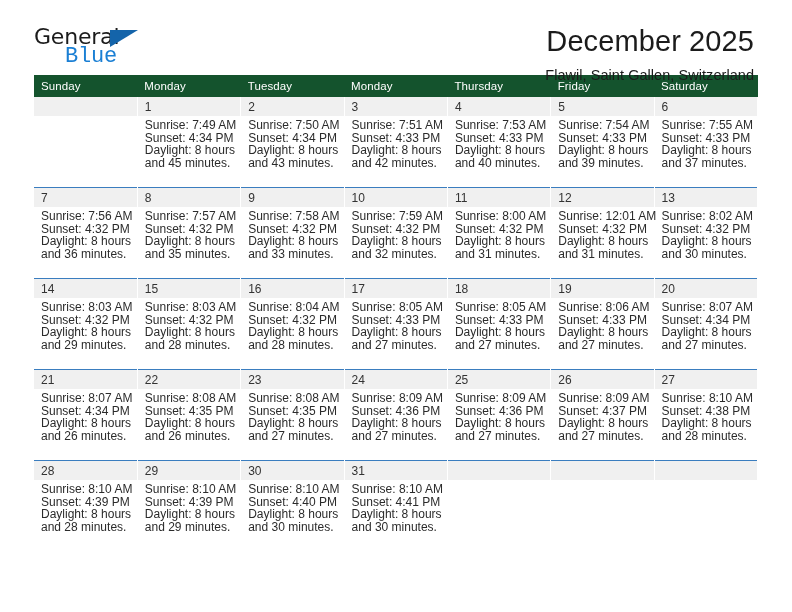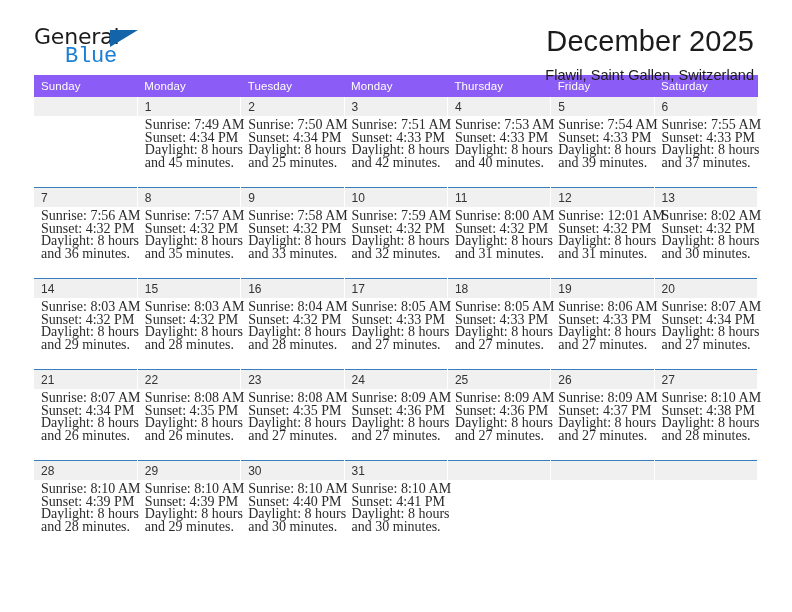--- a/index.html
+++ b/index.html
@@ -89,21 +89,21 @@
   }
 
   
   .calendar {
     margin-top: 3px;
     width: 724px;
     border-collapse: collapse;
     table-layout: fixed;
   }
   .calendar th {
-    background: #8b5cf6;
+    background: #14532d;
     color: #ffffff;
     font-size: 11.5px;
     font-weight: normal;
     text-align: left;
     padding: 5px 0 5px 7px;
     height: 20px;
     box-sizing: border-box;
     letter-spacing: 0.1px;
   }
   .calendar td {
@@ -130,24 +130,23 @@
     color: #333333;
     padding: 3px 0 3px 7px;
     height: 19px;
     box-sizing: border-box;
   }
   .cell.empty .daynum {
     background: #f0f0f0;
   }
   .details {
     padding: 3px 4px 0 7px;
-    font-size: 14px;
+    font-size: 12px;
     line-height: 12.6px;
     color: #2b2b2b;
-    font-family: Liberation Serif, serif;
   }
   .details div {
     white-space: nowrap;
   }
 </style>
 </head>
 <body>
 
 <div class="page">
 
@@ -197,21 +196,21 @@
               </div>
             </div>
           </td>
           <td>
             <div class="cell">
               <div class="daynum">2</div>
               <div class="details">
                 <div>Sunrise: 7:50 AM</div>
                 <div>Sunset: 4:34 PM</div>
                 <div>Daylight: 8 hours</div>
-                <div>and 25 minutes.</div>
+                <div>and 43 minutes.</div>
               </div>
             </div>
           </td>
           <td>
             <div class="cell">
               <div class="daynum">3</div>
               <div class="details">
                 <div>Sunrise: 7:51 AM</div>
                 <div>Sunset: 4:33 PM</div>
                 <div>Daylight: 8 hours</div>

